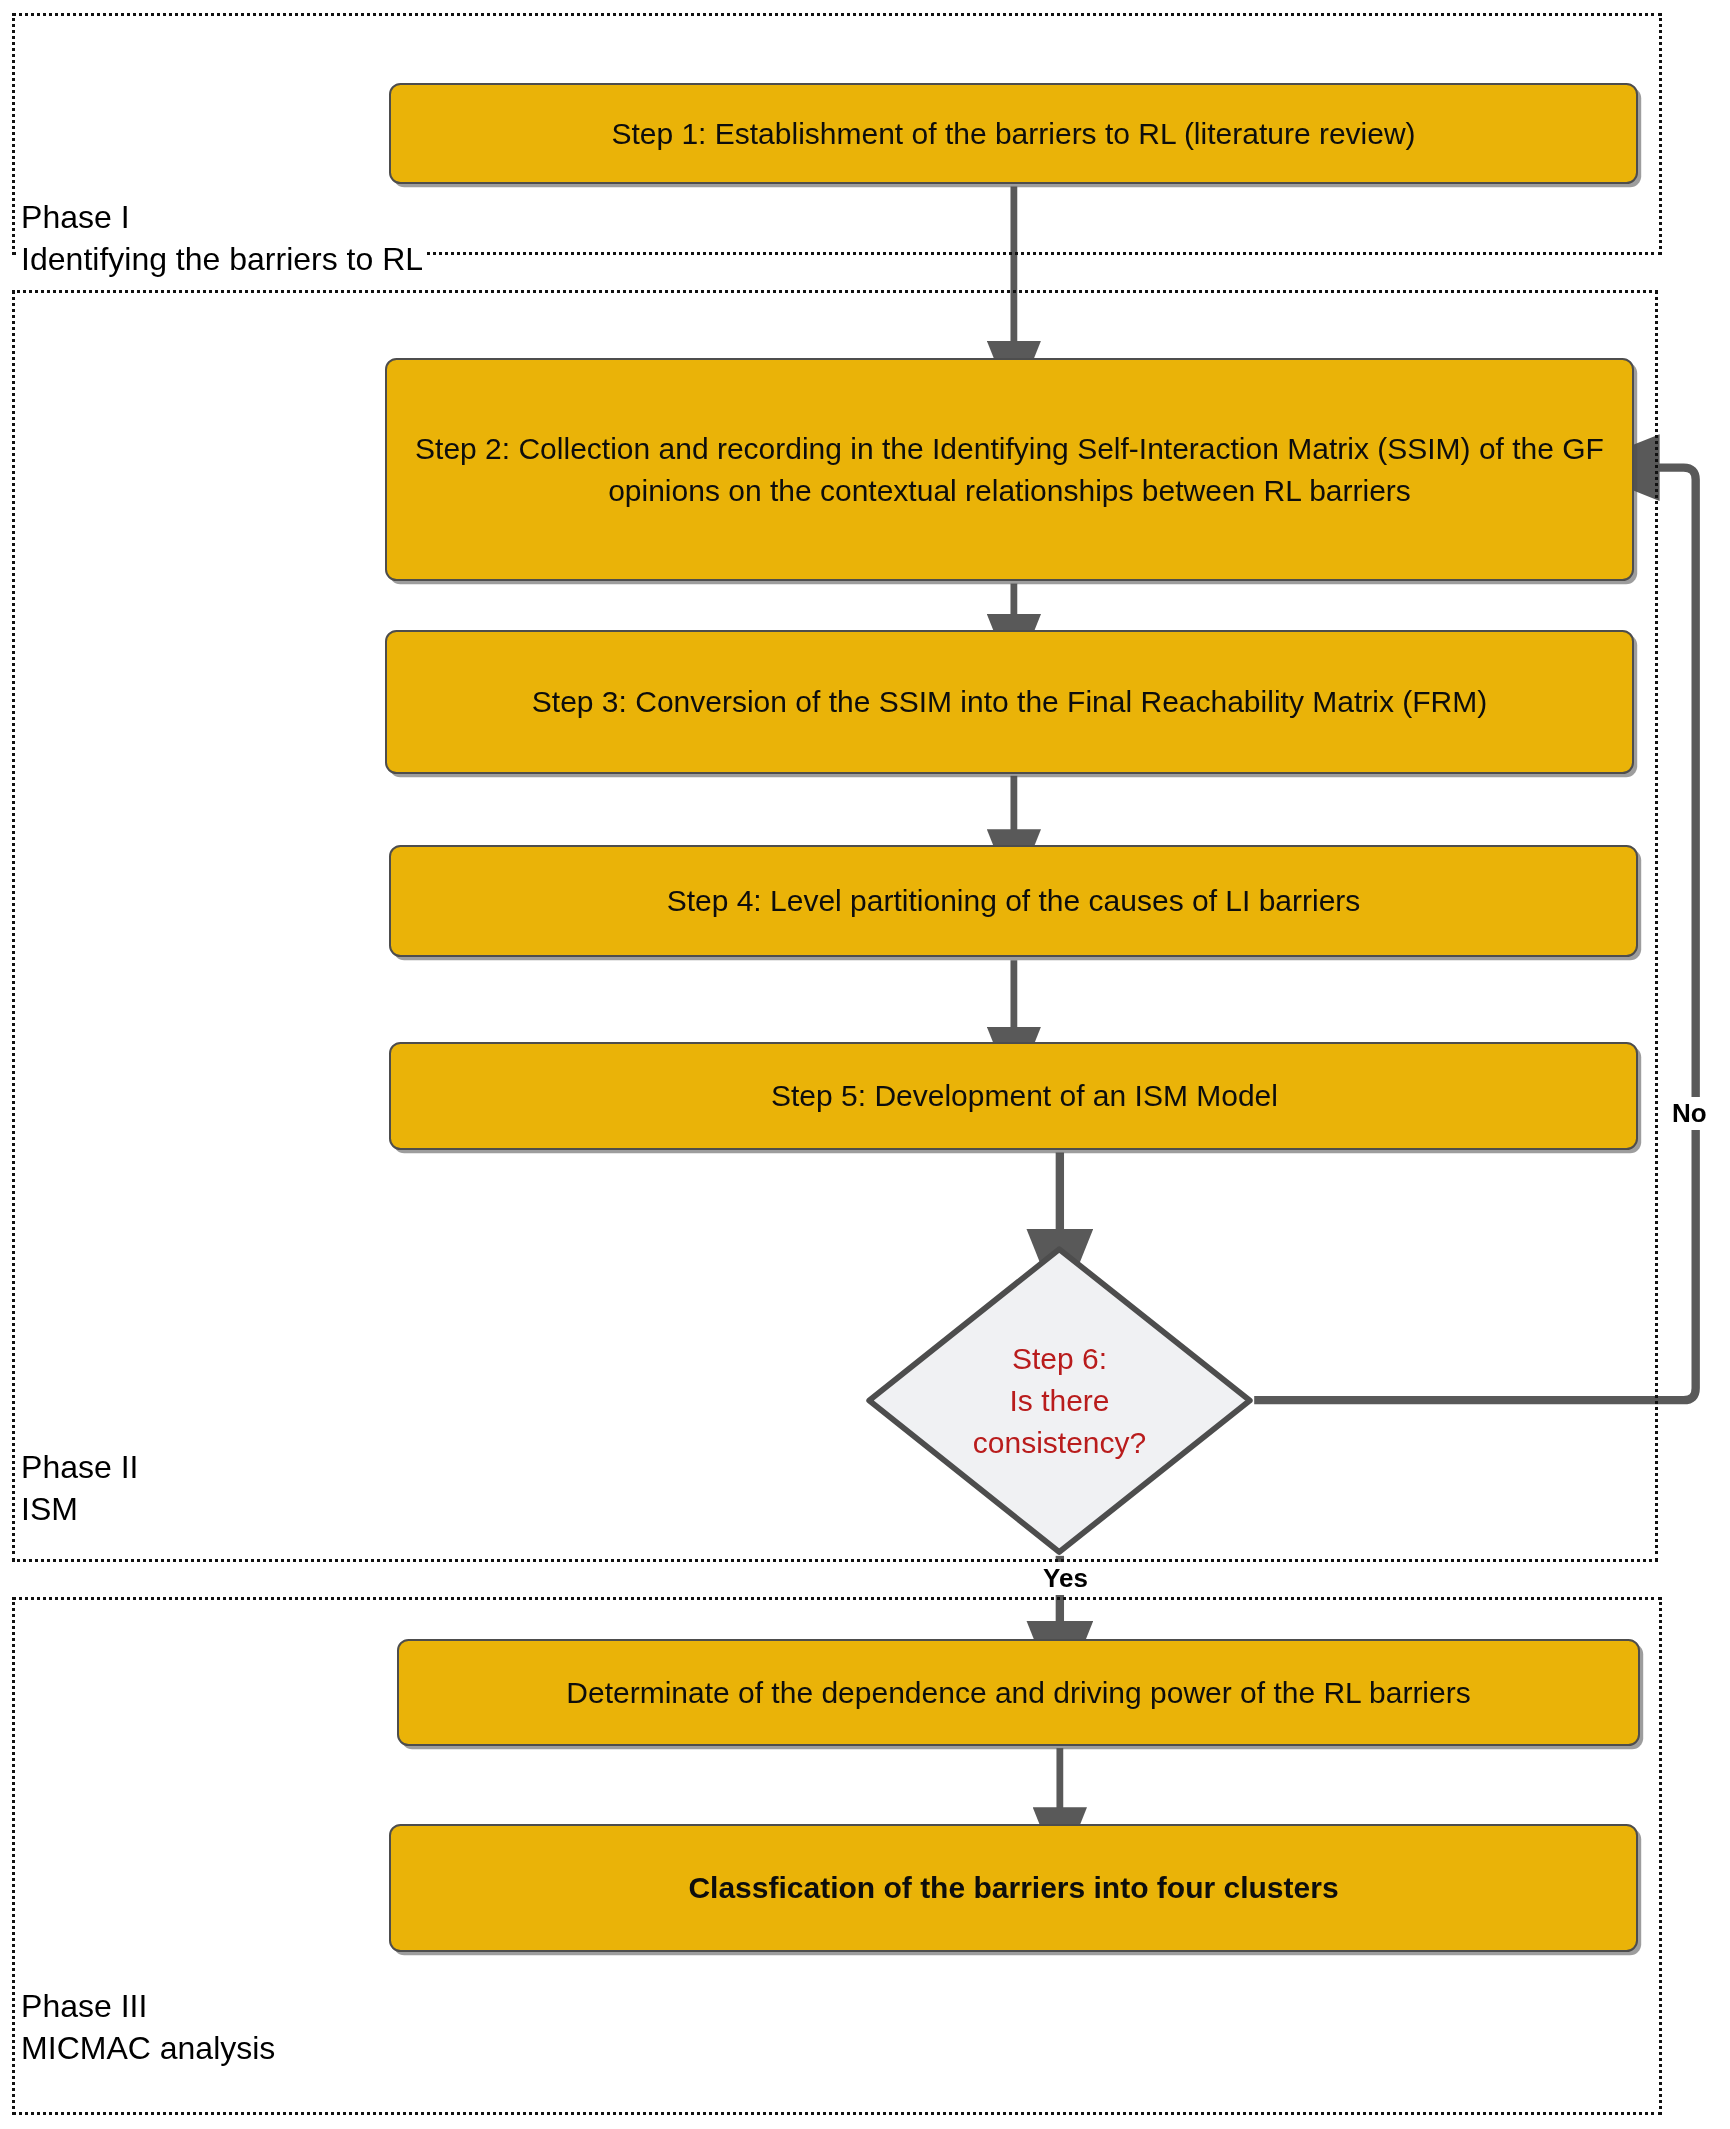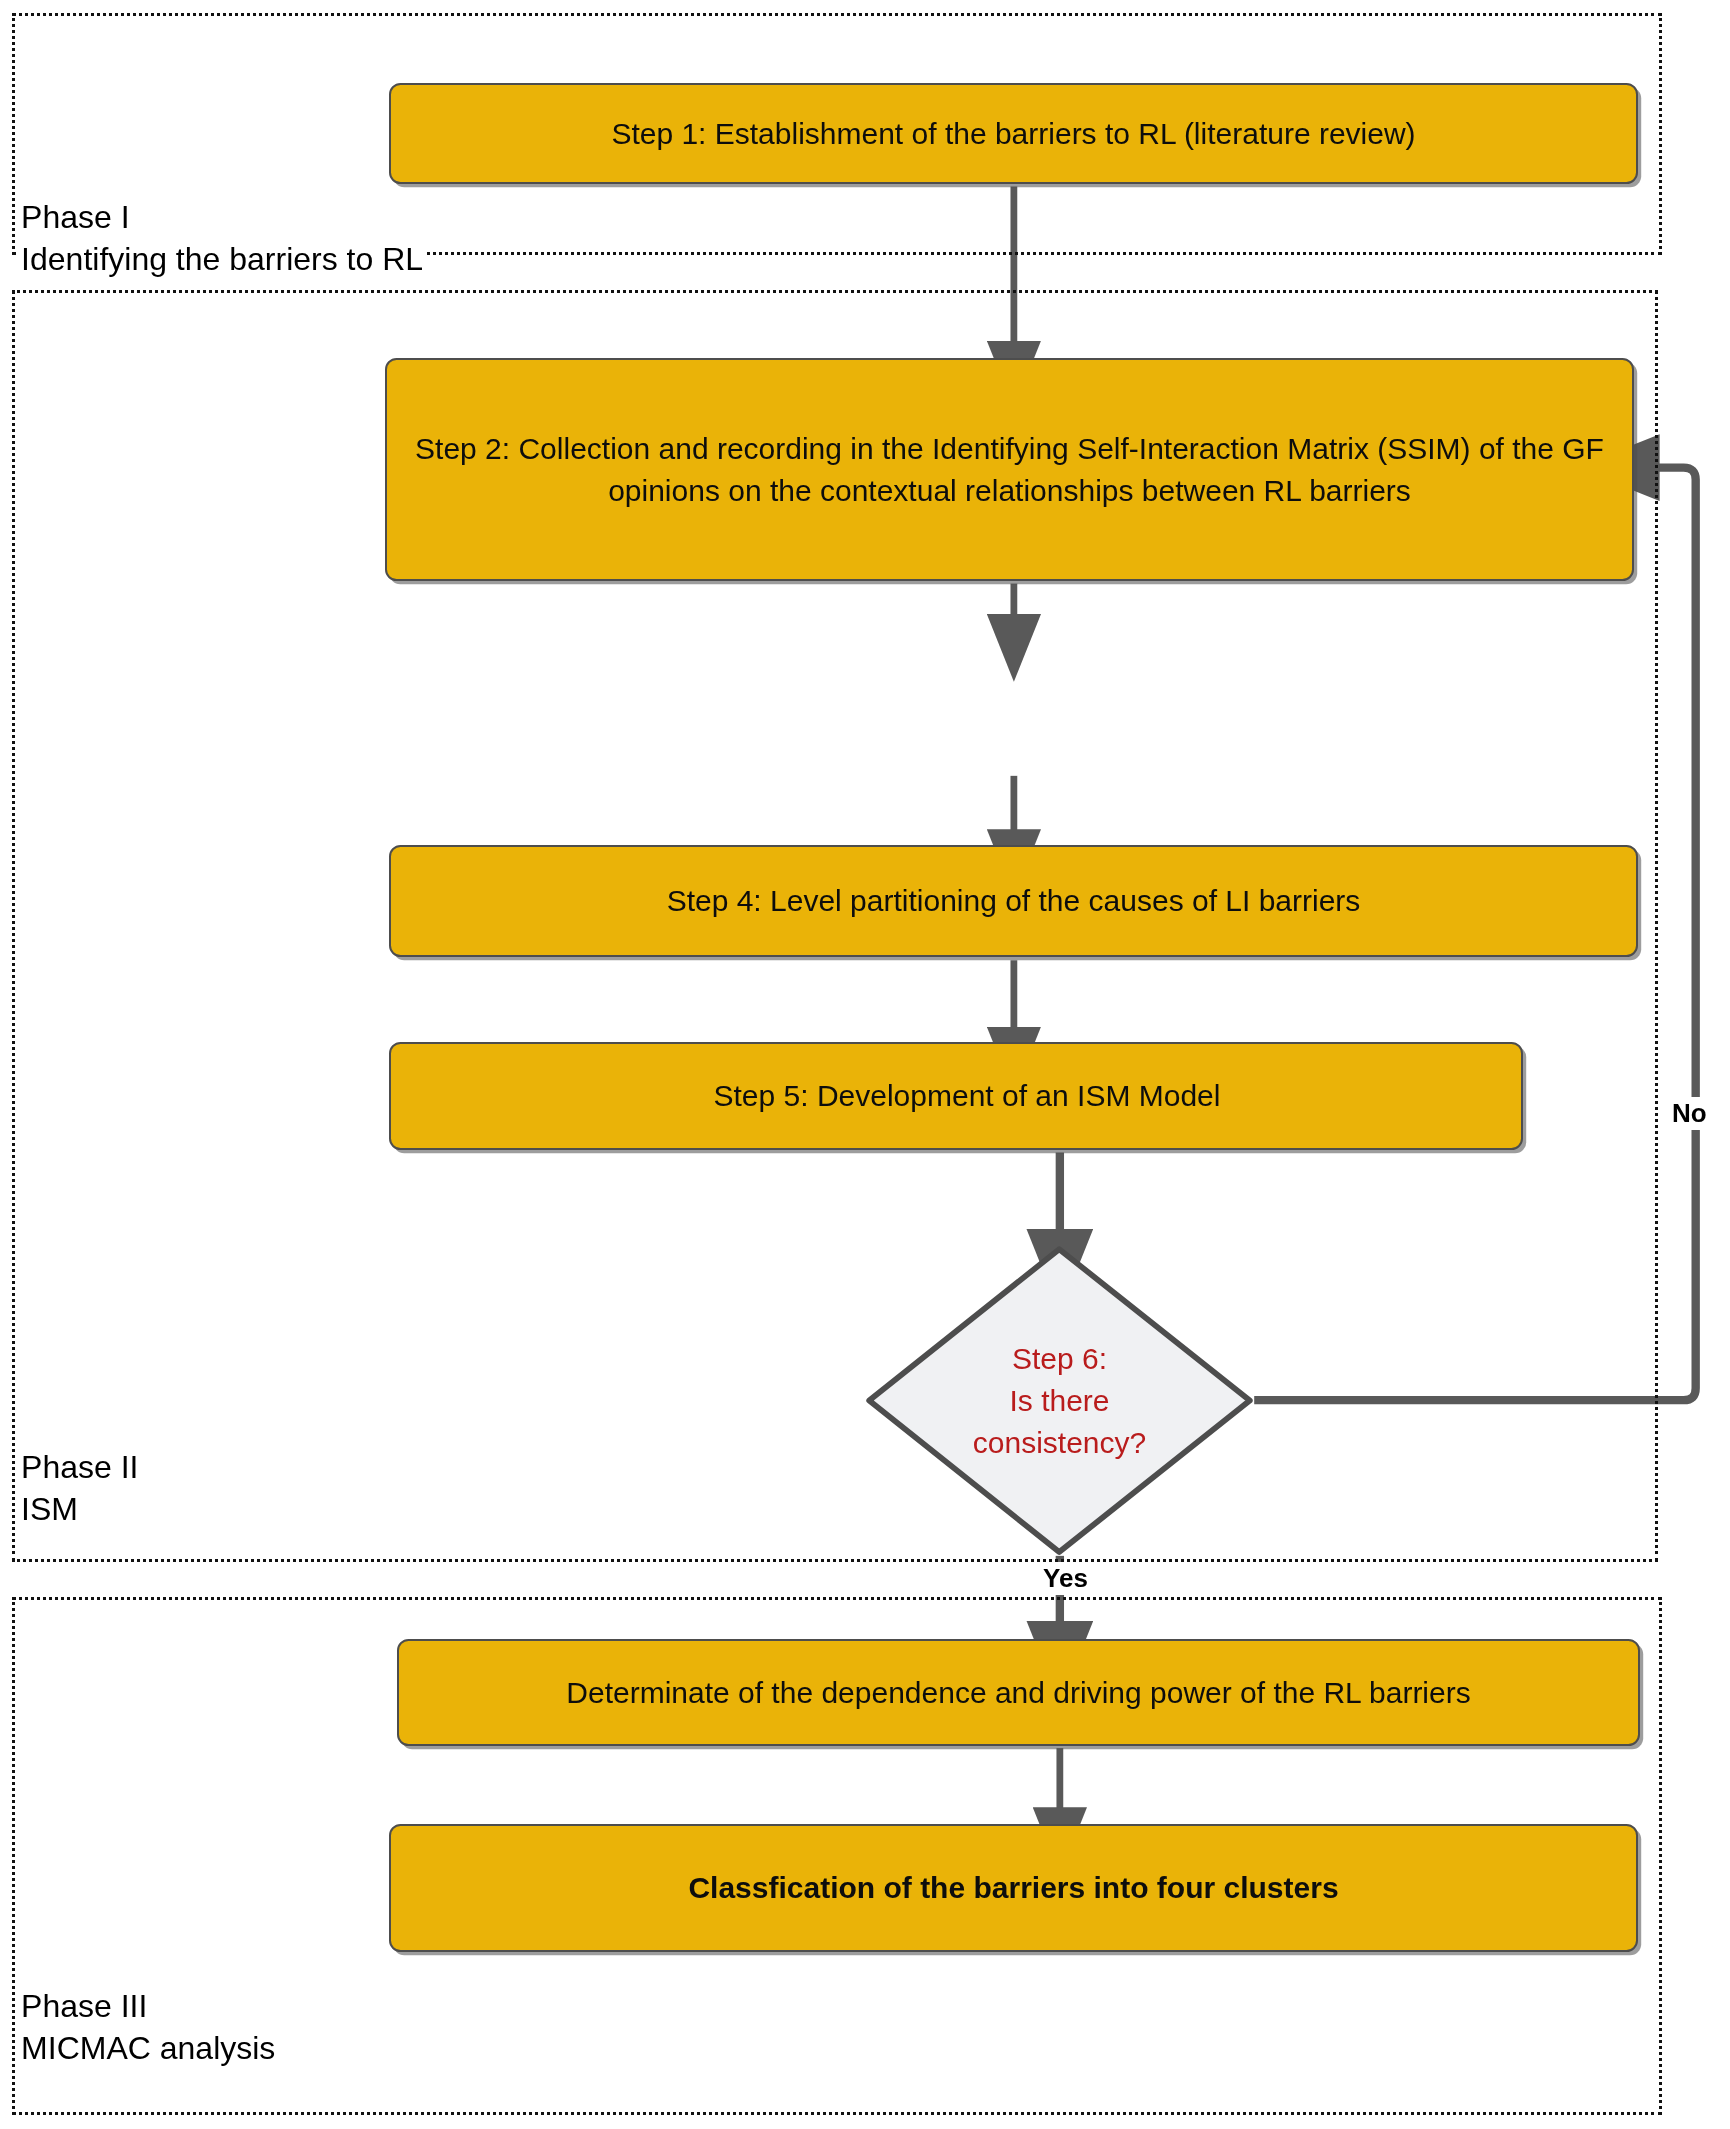--- a/index.html
+++ b/index.html
@@ -52,21 +52,21 @@
     color: #0d0d0d;
     font-size: 30px;
     line-height: 1.38;
     padding: 5.2px 18px;
   }
 
   #node-step1 { left: 389px; top: 83px;  width: 1249px; height: 101px; }
   #node-step2 { left: 385px; top: 358px;  width: 1249px; height: 223px; }
   #node-step3 { left: 385px; top: 630px; width: 1249px; height: 144px; }
   #node-step4 { left: 389px; top: 845px; width: 1249px; height: 112px; }
-  #node-step5 { left: 389px; top: 1042px; width: 1134px; height: 108px; padding-left: 40px; }
+  #node-step5 { left: 389px; top: 1042px; width: 1249px; height: 108px; padding-left: 40px; }
   #node-micmac1 { left: 397px; top: 1639px; width: 1243px; height: 107px; }
   #node-micmac2 { left: 389px; top: 1824px; width: 1249px; height: 128px; font-weight: bold; }
 
   
   #node-decision {
     position: absolute;
     left: 865px;
     top: 1245px;
     width: 389px;
     height: 311px;
@@ -180,20 +180,23 @@
   </div>
 
   <div class="node" id="node-step1">
     <span>Step 1: Establishment of the barriers to RL (literature review)</span>
   </div>
 
   <div class="node" id="node-step2">
     <span>Step 2: Collection and recording in the Identifying Self-Interaction Matrix (SSIM) of the GF opinions on the contextual relationships between RL barriers</span>
   </div>
 
+  <div class="node" id="node-step3">
+    <span>Step 3: Conversion of the SSIM into the Final Reachability Matrix (FRM)</span>
+  </div>
 
   <div class="node" id="node-step4">
     <span>Step 4: Level partitioning of the causes of LI barriers</span>
   </div>
 
   <div class="node" id="node-step5">
     <span>Step 5: Development of an ISM Model</span>
   </div>
 
   <div id="node-decision">

